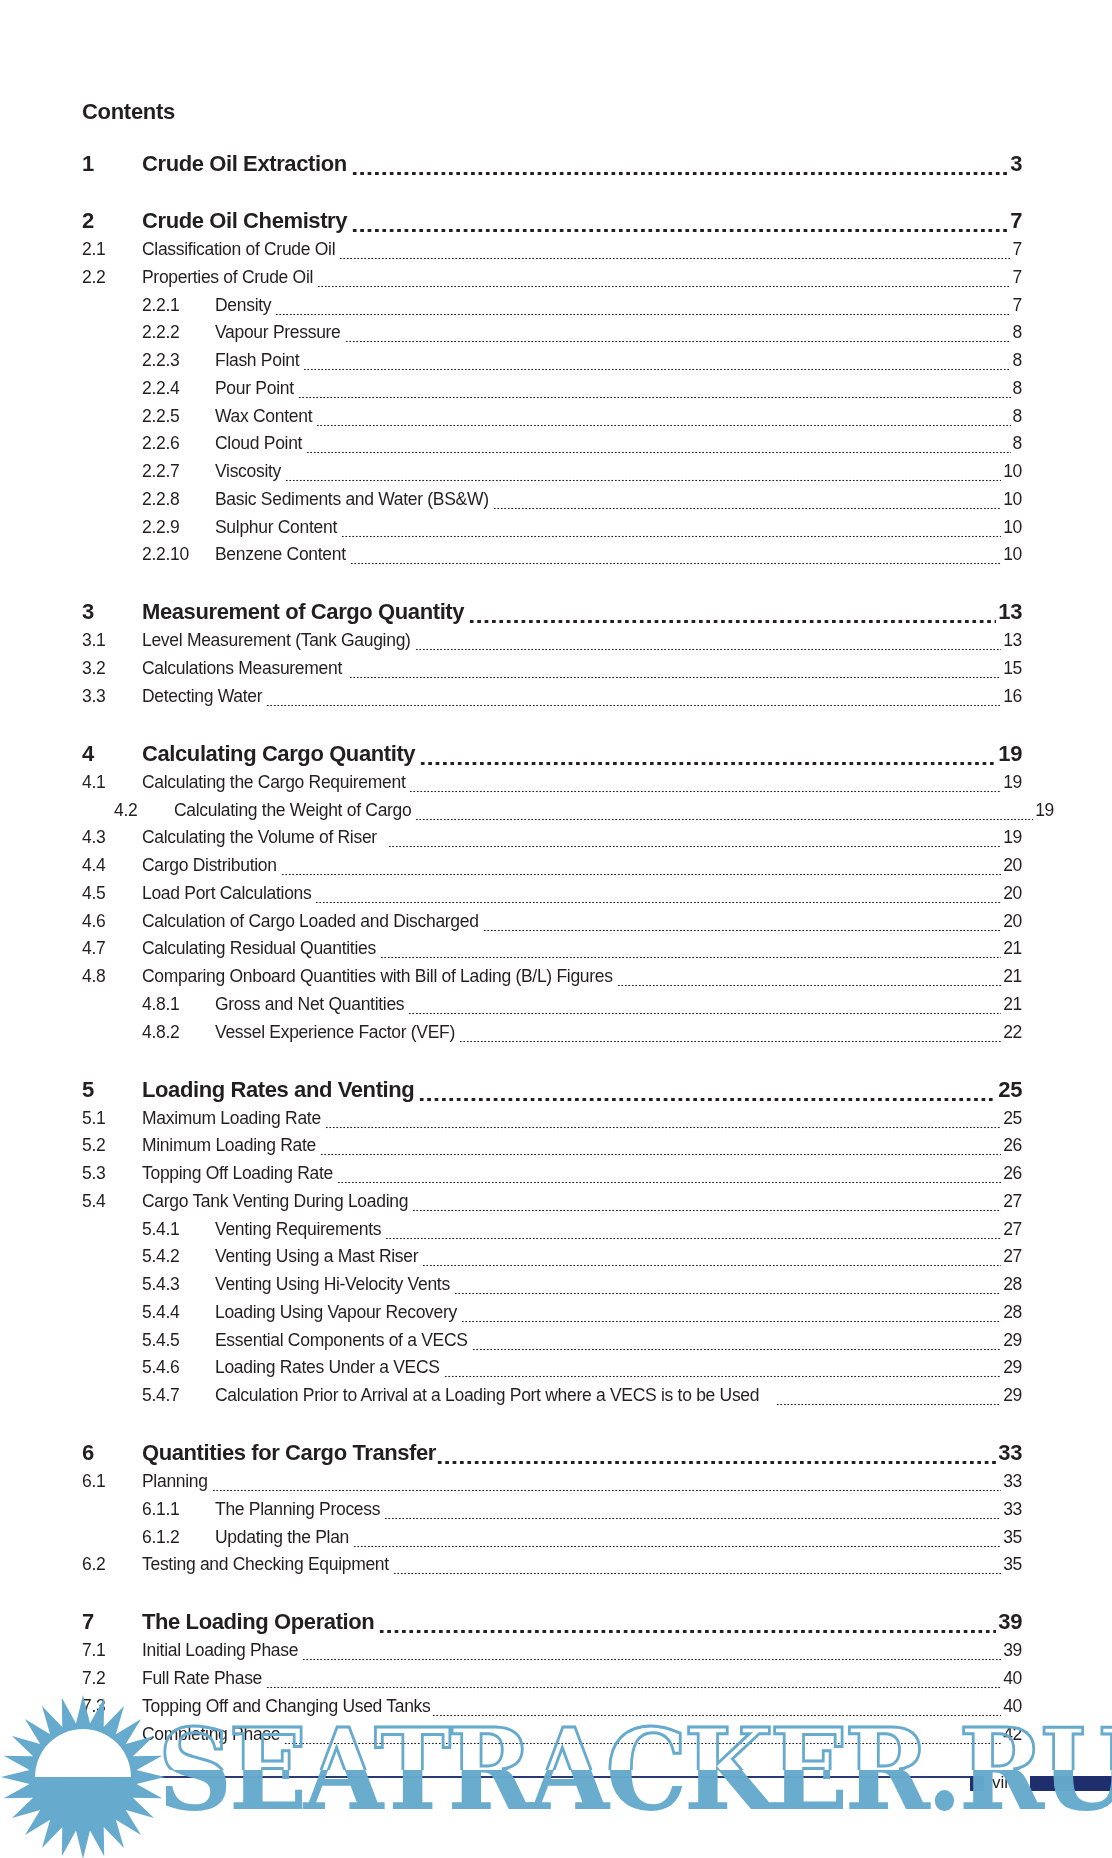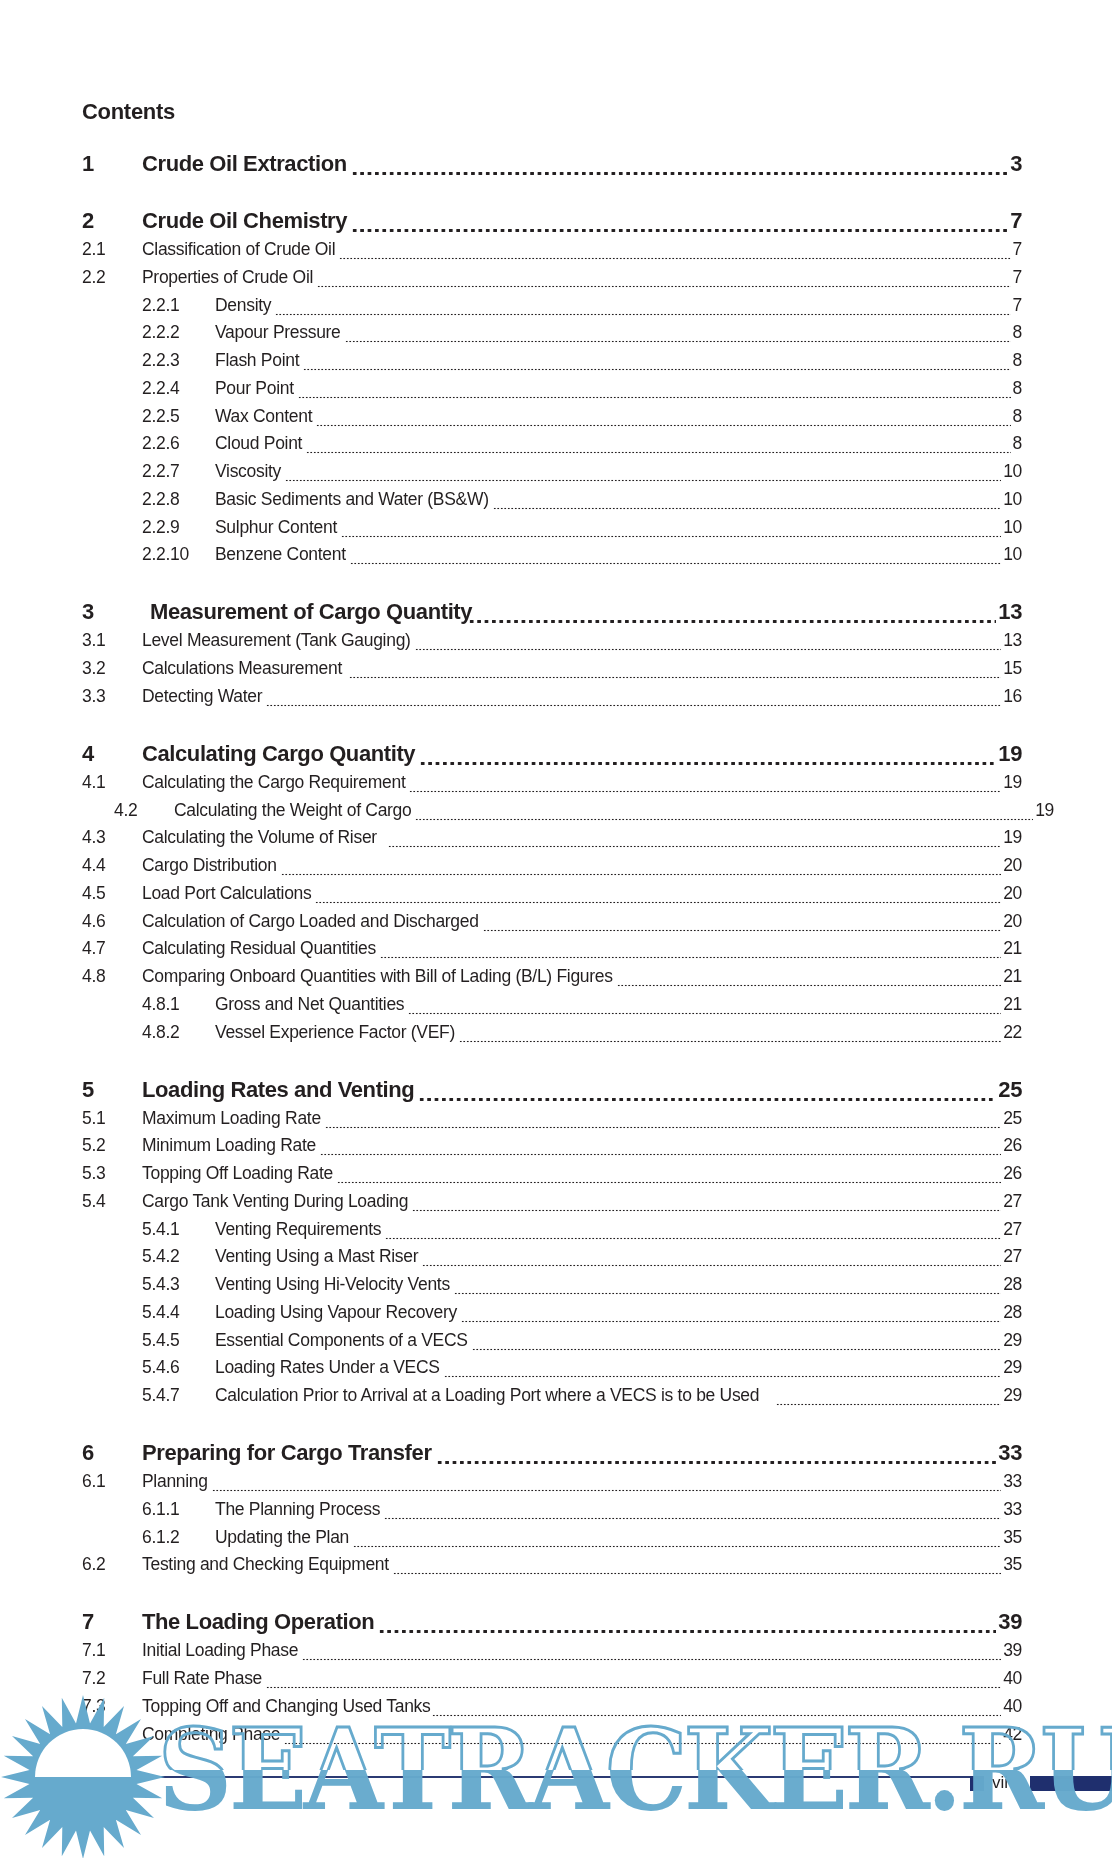--- a/index.html
+++ b/index.html
@@ -149,21 +149,21 @@
     <div class="row subsection" style="top: 544.25px;">
       <span class="num" style="left: 60px;">2.2.10</span>
       <span class="title" style="left: 133px;">Benzene Content</span>
       <span class="lead" style="left: 268px; width: 651px; top: 0px; height: 26px;">
         <span class="lead-fill"></span>
       </span>
       <span class="page">10</span>
     </div>
     <div class="row chapter" style="top: 599.25px;">
       <span class="num" style="left: 0px;">3</span>
-      <span class="title" style="left: 68px;">Measurement of Cargo Quantity</span>
+      <span class="title" style="left: 60px;">Measurement of Cargo Quantity</span>
       <span class="lead" style="left: 386px; width: 528px; top: 0px; height: 30px;">
         <span class="lead-fill"></span>
       </span>
       <span class="page">13</span>
     </div>
     <div class="row section" style="top: 630.25px;">
       <span class="num" style="left: 0px;">3.1</span>
       <span class="title" style="left: 60px;">Level Measurement (Tank Gauging)</span>
       <span class="lead" style="left: 333px; width: 586px; top: 0px; height: 26px;">
         <span class="lead-fill"></span>
@@ -365,21 +365,21 @@
     <div class="row subsection" style="top: 1385px;">
       <span class="num" style="left: 60px;">5.4.7</span>
       <span class="title" style="left: 133px;">Calculation Prior to Arrival at a Loading Port where a VECS is to be Used</span>
       <span class="lead" style="left: 694px; width: 225px; top: 0px; height: 26px;">
         <span class="lead-fill"></span>
       </span>
       <span class="page">29</span>
     </div>
     <div class="row chapter" style="top: 1440px;">
       <span class="num" style="left: 0px;">6</span>
-      <span class="title" style="left: 60px;">Preparing for Cargo Transfer</span>
+      <span class="title" style="left: 60px;">Quantities for Cargo Transfer</span>
       <span class="lead" style="left: 354px; width: 560px; top: 0px; height: 30px;">
         <span class="lead-fill"></span>
       </span>
       <span class="page">33</span>
     </div>
     <div class="row section" style="top: 1471px;">
       <span class="num" style="left: 0px;">6.1</span>
       <span class="title" style="left: 60px;">Planning</span>
       <span class="lead" style="left: 130px; width: 789px; top: 0px; height: 26px;">
         <span class="lead-fill"></span>

